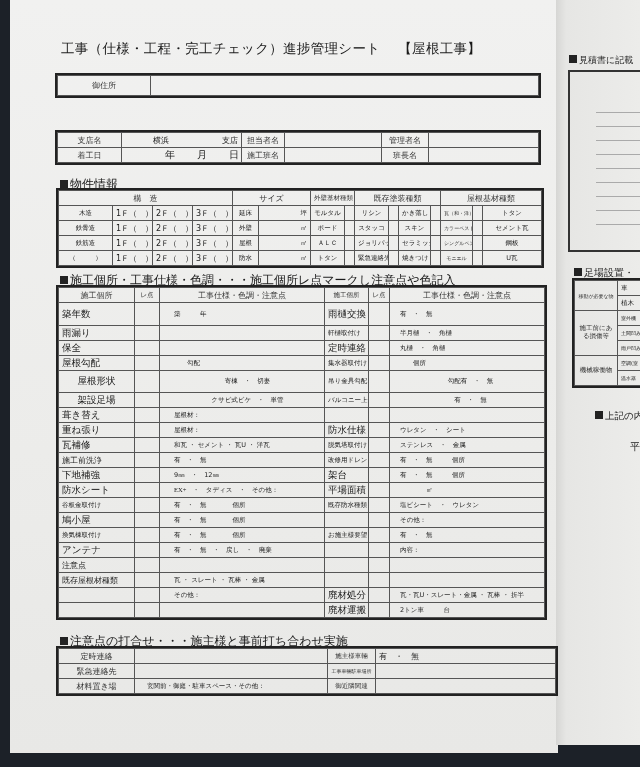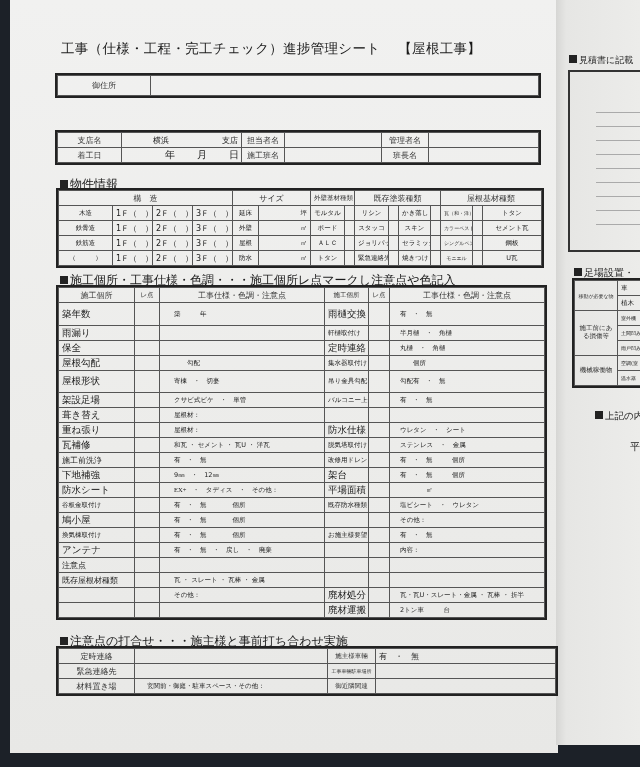--- a/index.html
+++ b/index.html
@@ -233,29 +233,29 @@
         <td class="sm" style="padding-left:10px">丸樋　・　角樋</td>
       </tr>
       <tr style="height: 14.6px;">
         <td class="big">屋根勾配</td>
         <td></td>
         <td class="sm" style="padding-left:14px">　　勾配</td>
         <td class="sm">集水器取付け</td>
         <td></td>
         <td class="sm" style="padding-left:10px">　　個所</td>
       </tr>
-      <tr style="height: 22px;">
+      <tr style="height: 22px; text-align: center;">
         <td class="big">屋根形状</td>
         <td></td>
         <td class="sm" style="padding-left:14px">寄棟　・　切妻</td>
         <td class="sm">吊り金具勾配</td>
         <td></td>
         <td class="sm" style="padding-left:10px">勾配有　・　無</td>
       </tr>
-      <tr style="height: 14.6px;">
+      <tr style="height: 14.6px; text-align: center;">
         <td class="big">架設足場</td>
         <td></td>
         <td class="sm" style="padding-left:14px">クサビ式ビケ　・　単管</td>
         <td class="sm">バルコニー上合</td>
         <td></td>
         <td class="sm" style="padding-left:10px">有　・　無</td>
       </tr>
       <tr style="height: 14.6px;">
         <td class="big">葺き替え</td>
         <td></td>

